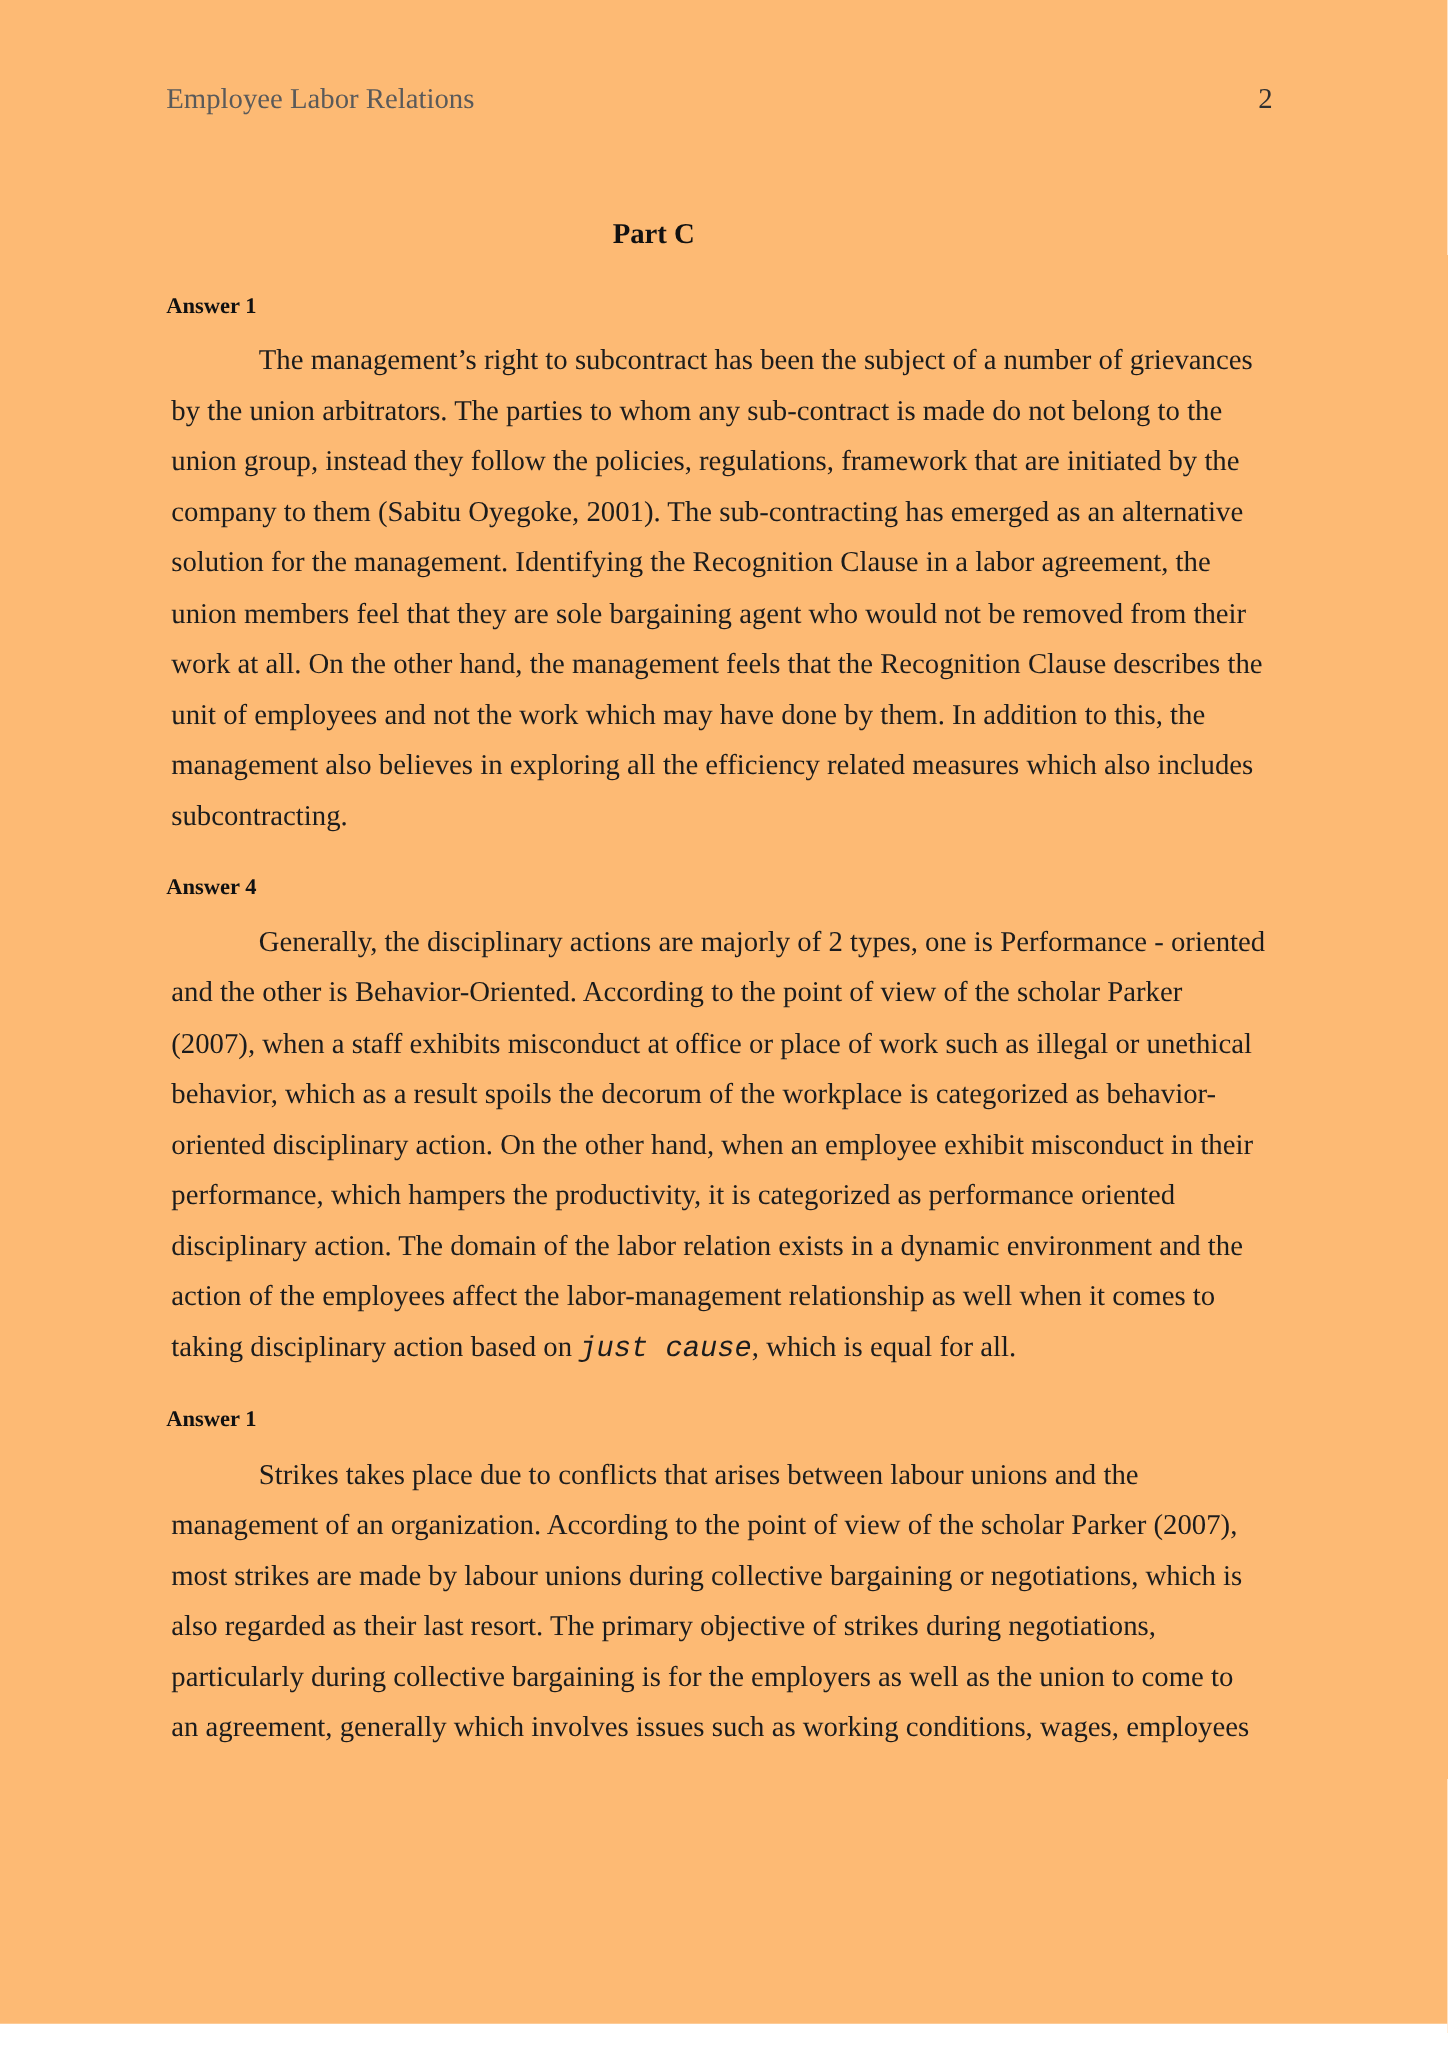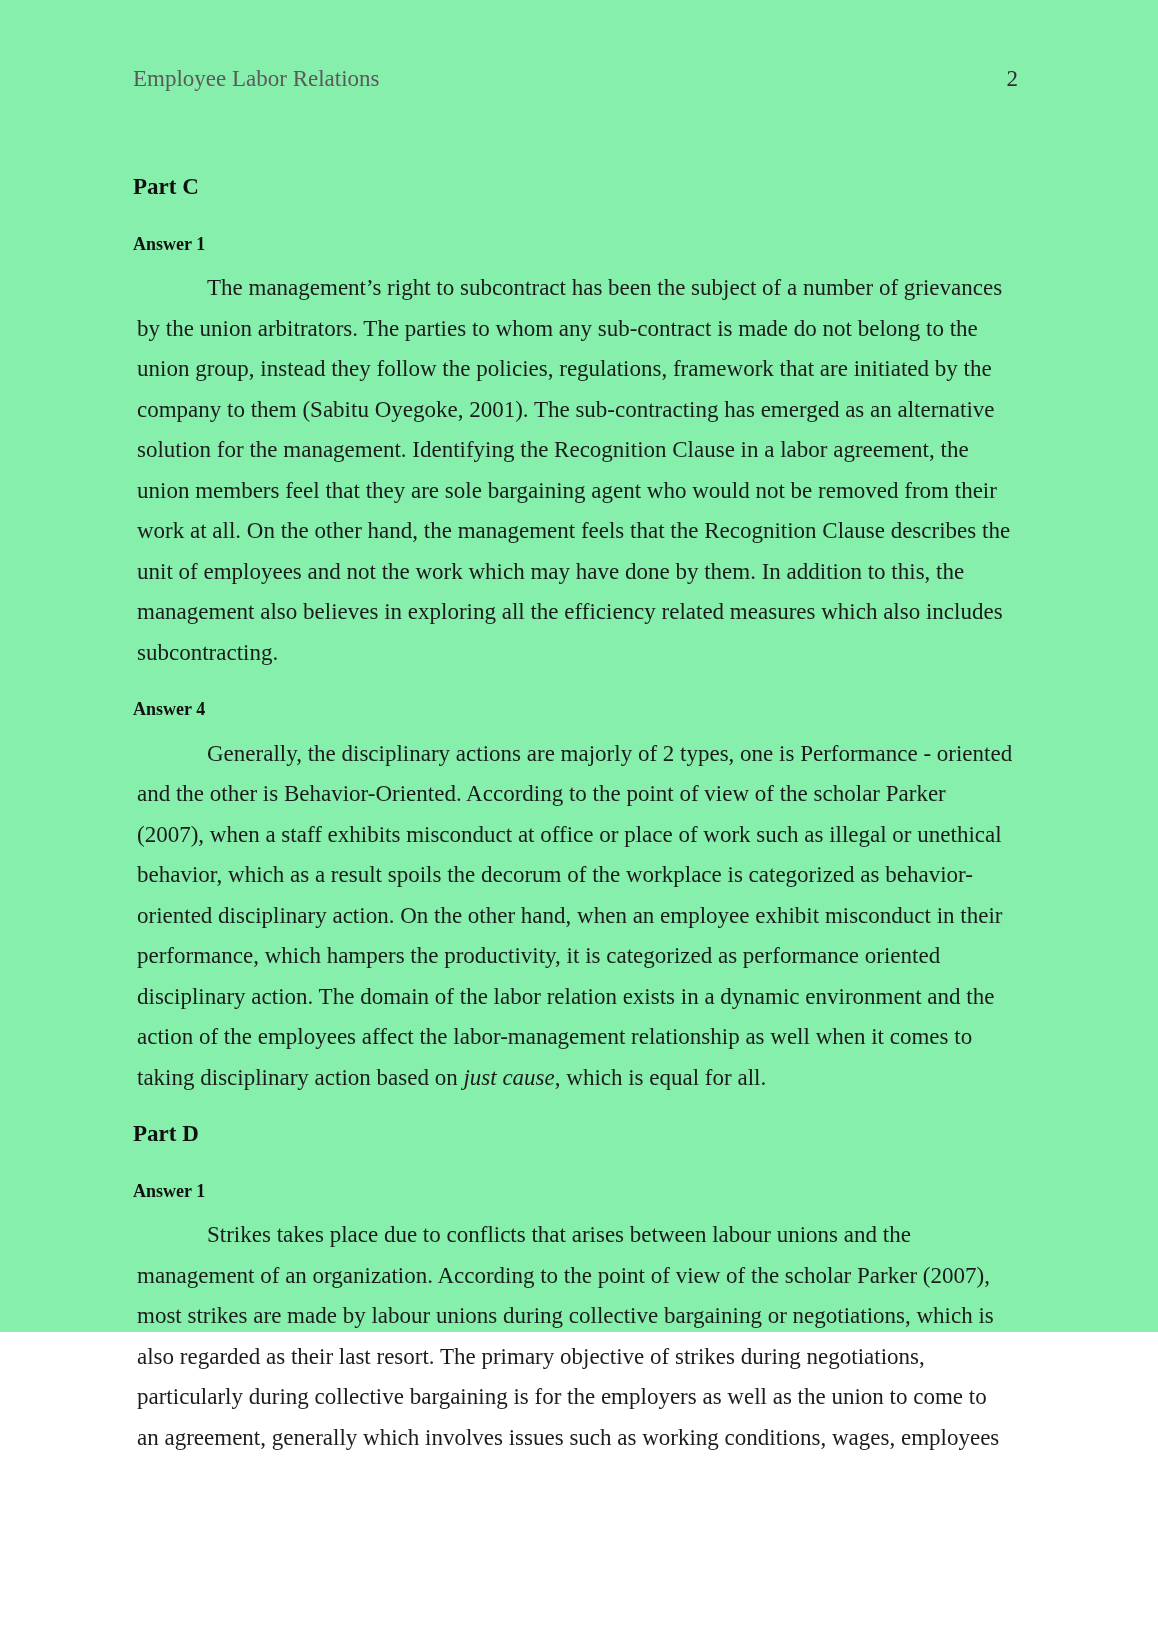--- a/index.html
+++ b/index.html
@@ -10,40 +10,40 @@
   body {
     width: 1158px;
     height: 1638px;
     font-family: "Liberation Serif", serif;
     color: #1c1c1c;
     overflow: hidden;
   }
   .page {
     box-sizing: border-box;
     width: 1158px;
-    height: 1332px;
+    height: 1619px;
     padding: 0 140px 0 133px;
-    background: #86efac;
+    background: #fdba74;
   }
   .running-header {
     padding-top: 64px;
     display: flex;
     justify-content: space-between;
     align-items: baseline;
     font-size: 23px;
     line-height: 30px;
   }
   .running-title { color: #5a5a5a; }
   .page-number { color: #303030; }
 
   .part-heading {
     font-size: 23px;
     line-height: 40.5px;
     font-weight: bold;
-    text-align: left;
+    text-align: center;
     margin: 16px 105px 0 0;
     color: #111111;
   }
   .part-heading.first {
     margin-top: 73px;
   }
   .answer-label {
     font-size: 18px;
     line-height: 40.5px;
     font-weight: bold;
@@ -51,21 +51,21 @@
     color: #111111;
   }
   .para {
     font-size: 23px;
     line-height: 40.5px;
     margin: 4px;
     text-indent: 70px;
     text-align: left;
     color: #1c1c1c;
   }
-  .italic { font-style: italic; }
+  .italic { font-style: italic; font-family: Liberation Mono, monospace; }
 </style>
 </head>
 <body>
 
 <div class="page">
 
   <div class="running-header">
     <span class="running-title">Employee Labor Relations</span>
     <span class="page-number">2</span>
   </div>
@@ -73,19 +73,18 @@
   <div class="part-heading first">Part C</div>
 
   <div class="answer-label">Answer 1</div>
 
   <p class="para">The management’s right to subcontract has been the subject of a number of grievances by the union arbitrators. The parties to whom any sub-contract is made do not belong to the union group, instead they follow the policies, regulations, framework that are initiated by the company to them (Sabitu Oyegoke, 2001). The sub-contracting has emerged as an alternative solution for the management. Identifying the Recognition Clause in a labor agreement, the union members feel that they are sole bargaining agent who would not be removed from their work at all. On the other hand, the management feels that the Recognition Clause describes the unit of employees and not the work which may have done by them. In addition to this, the management also believes in exploring all the efficiency related measures which also includes subcontracting.</p>
 
   <div class="answer-label">Answer 4</div>
 
   <p class="para"><span>Generally, the disciplinary actions are majorly of 2 types, one is Performance - oriented and the other is Behavior-Oriented. According to the point of view of the scholar Parker (2007), when a staff exhibits misconduct at office or place of work such as illegal or unethical behavior, which as a result spoils the decorum of the workplace is categorized as behavior-oriented disciplinary action. On the other hand, when an employee exhibit misconduct in their performance, which hampers the productivity, it is categorized as performance oriented disciplinary action. The domain of the labor relation exists in a dynamic environment and the action of the employees affect the labor-management relationship as well when it comes to taking disciplinary action based on </span><span class="italic">just cause</span><span>, which is equal for all.</span></p>
 
-  <div class="part-heading">Part D</div>
 
   <div class="answer-label">Answer 1</div>
 
   <p class="para">Strikes takes place due to conflicts that arises between labour unions and the management of an organization. According to the point of view of the scholar Parker (2007), most strikes are made by labour unions during collective bargaining or negotiations, which is also regarded as their last resort. The primary objective of strikes during negotiations, particularly during collective bargaining is for the employers as well as the union to come to an agreement, generally which involves issues such as working conditions, wages, employees</p>
 
 </div>
 
 </body></html>

